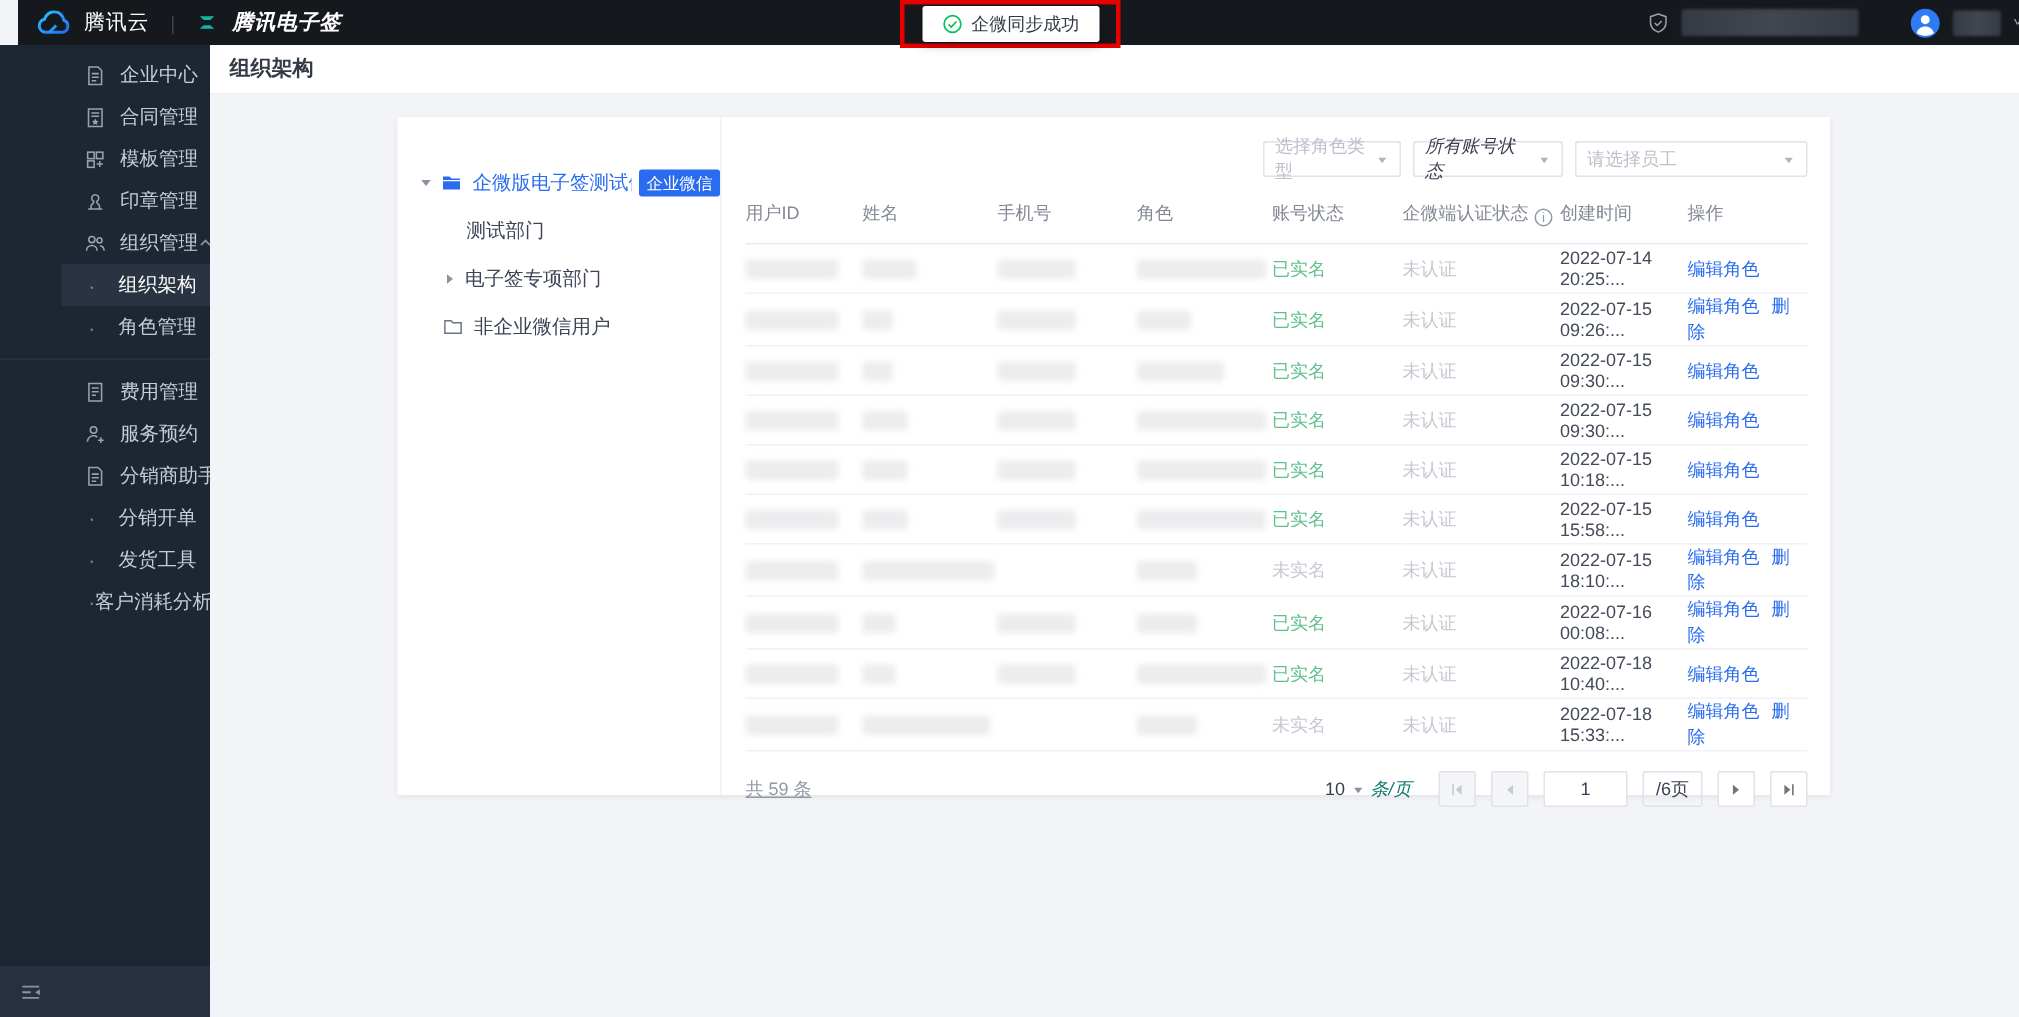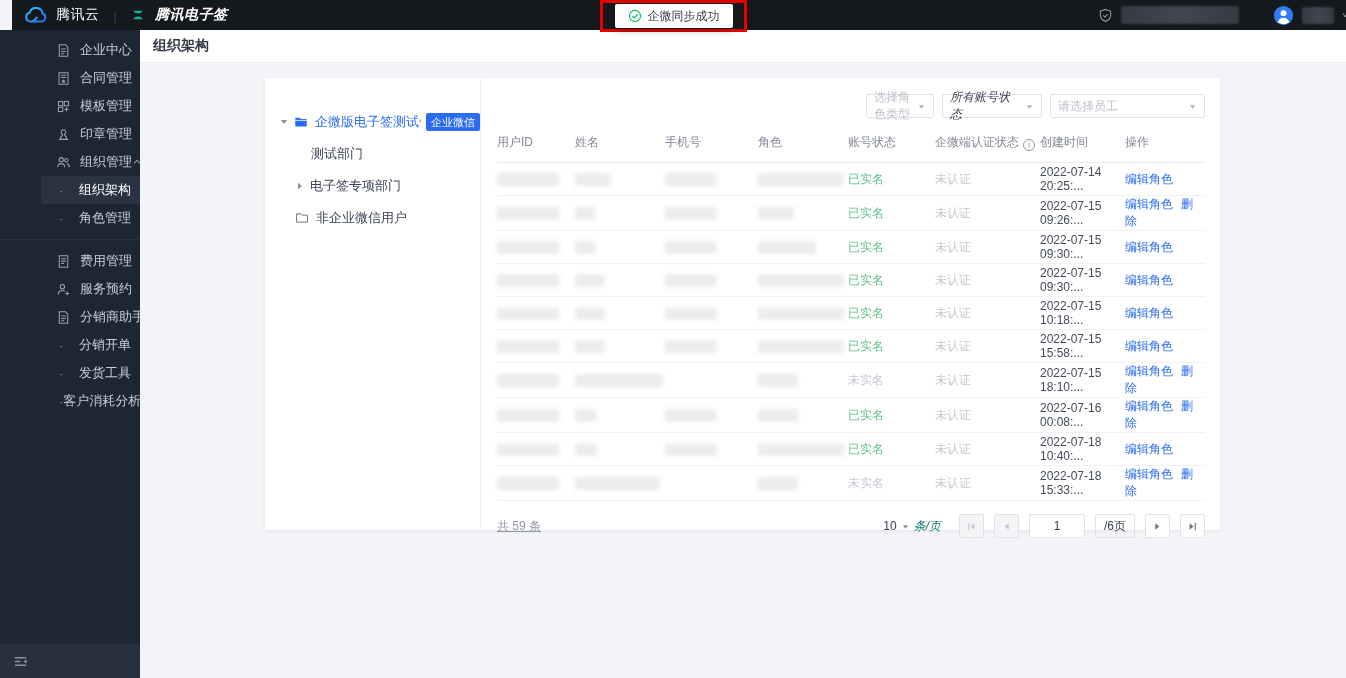--- a/index.html
+++ b/index.html
@@ -315,21 +315,21 @@
             <svg viewBox="0 0 16 16">
               <path d="M1.8 3.2h4.7l1.4 1.5h6.3v8h-12.4z" fill="none" stroke="#6b7480" stroke-width="1.1"></path>
             </svg>
           </span>
           <span>非企业微信用户</span>
         </div>
       </div>
 
     <div class="right-panel">
       <div class="filters">
-        <div class="select" style="width:68px">
+        <div class="select" style="width:92px">
           <span class="sel-placeholder">选择角色类型</span>
           <span class="sel-caret">
               <svg viewBox="0 0 10 10">
                 <path d="M2 3.5h6L5 7.5z" fill="currentColor"></path>
               </svg>
             </span>
         </div>
         <div class="select" style="width:100px">
           <span class="sel-value">所有账号状态</span>
           <span class="sel-caret">

